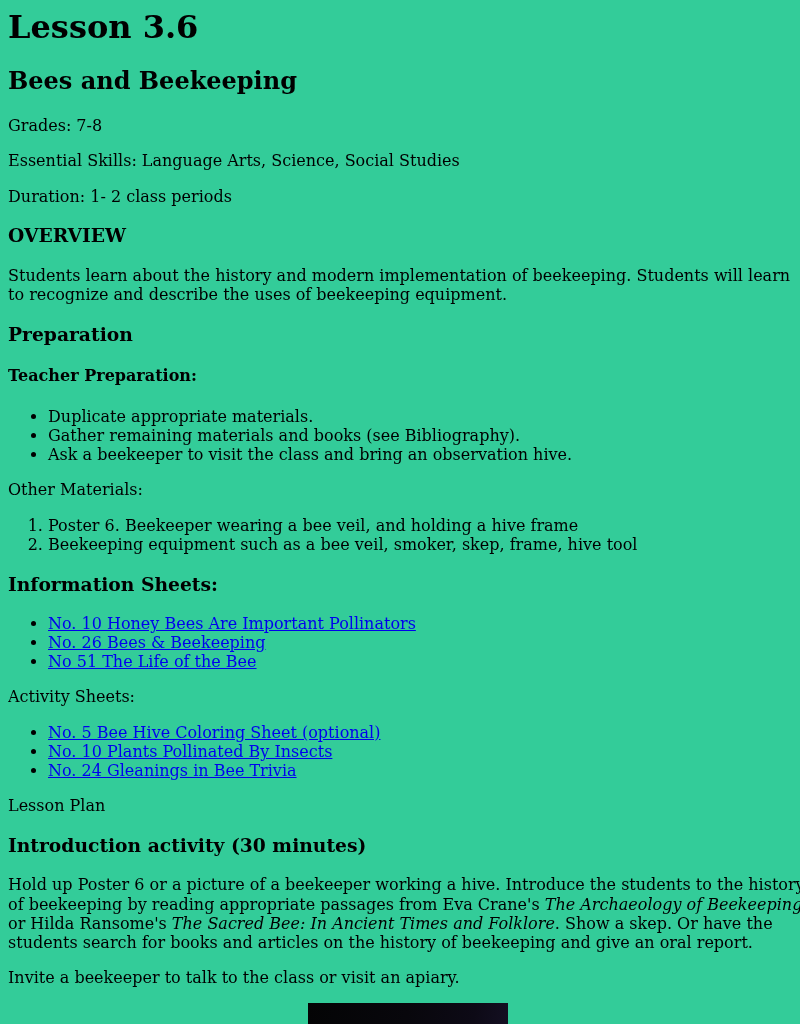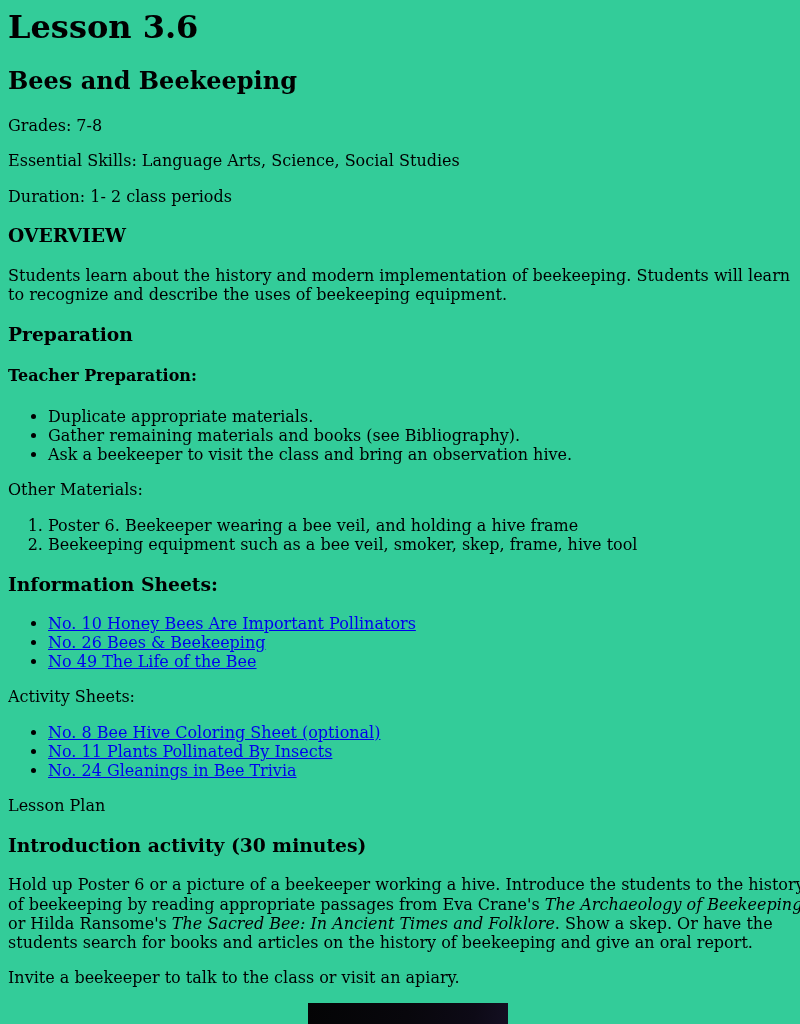--- a/index.html
+++ b/index.html
@@ -61,27 +61,27 @@
 <p>Other Materials:</p>
 <ol>
   <li>Poster 6. Beekeeper wearing a bee veil, and holding a hive frame</li>
   <li>Beekeeping equipment such as a bee veil, smoker, skep, frame, hive tool</li>
 </ol>
 
 <h3>Information Sheets:</h3>
 <ul>
   <li><a href="#">No. 10 Honey Bees Are Important Pollinators</a></li>
   <li><a href="#">No. 26 Bees &amp; Beekeeping</a></li>
-  <li><a href="#">No 49 The Life of the Bee</a></li>
+  <li><a href="#">No 51 The Life of the Bee</a></li>
 </ul>
 
 <p>Activity Sheets:</p>
 <ul>
-  <li><a href="#">No. 8 Bee Hive Coloring Sheet (optional)</a></li>
-  <li><a href="#">No. 11 Plants Pollinated By Insects</a></li>
+  <li><a href="#">No. 5 Bee Hive Coloring Sheet (optional)</a></li>
+  <li><a href="#">No. 10 Plants Pollinated By Insects</a></li>
   <li><a href="#">No. 24 Gleanings in Bee Trivia</a></li>
 </ul>
 
 <p>Lesson Plan</p>
 
 <h3>Introduction activity (30 minutes)</h3>
 
 <p><span>Hold up Poster 6 or a picture of a beekeeper working a hive. Introduce the students to the history of beekeeping by reading appropriate passages from Eva Crane's </span><i>The Archaeology of Beekeeping</i><span> or Hilda Ransome's </span><i>The Sacred Bee: In Ancient Times and Folklore</i><span>. Show a skep. Or have the students search for books and articles on the history of beekeeping and give an oral report.</span></p>
 
 <p>Invite a beekeeper to talk to the class or visit an apiary.</p>

